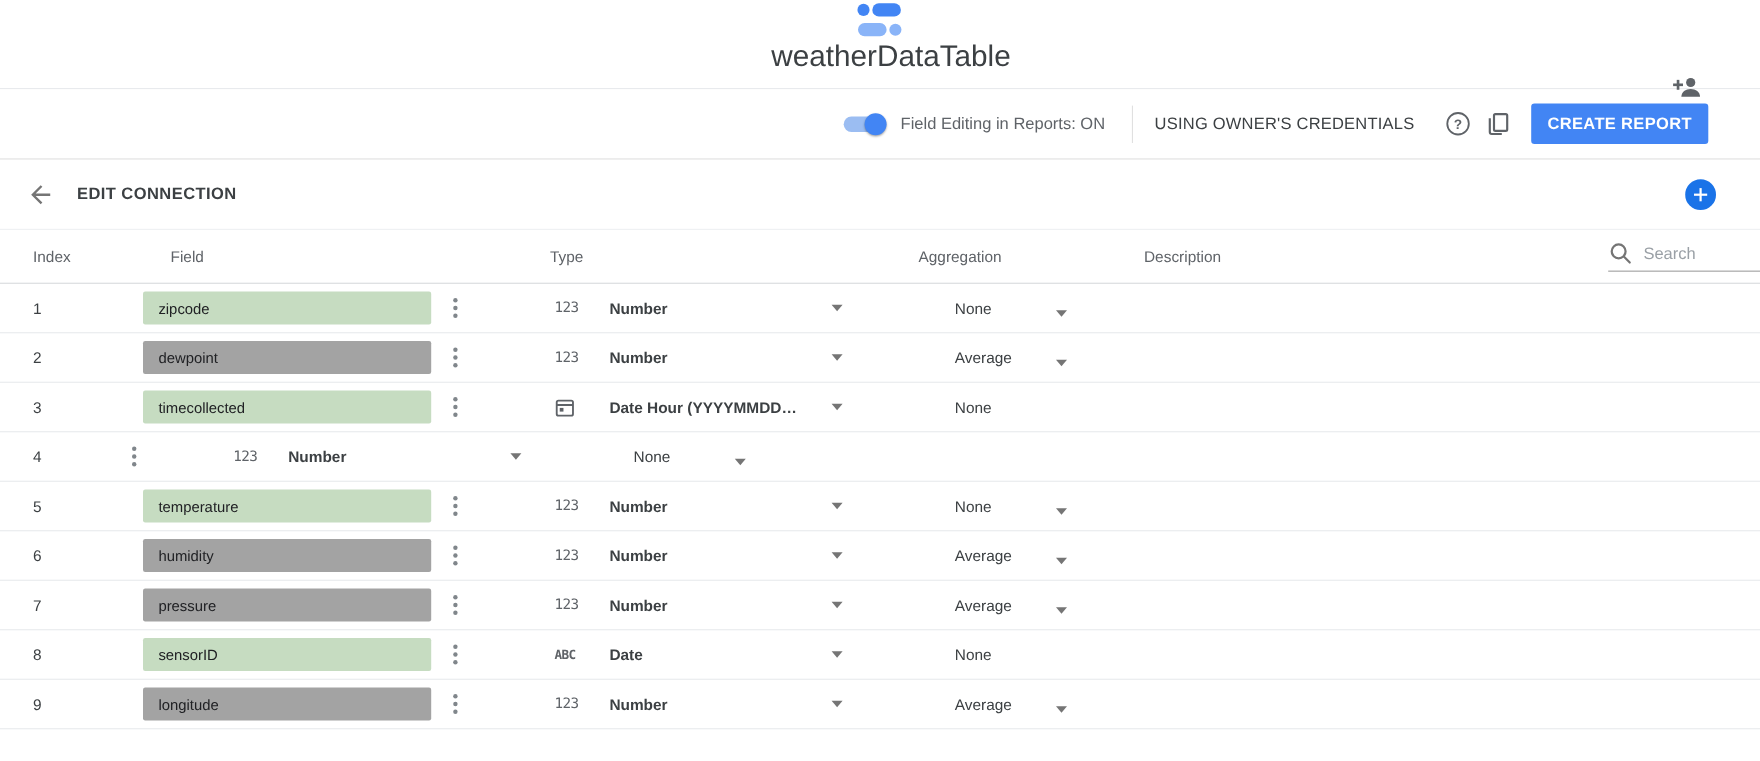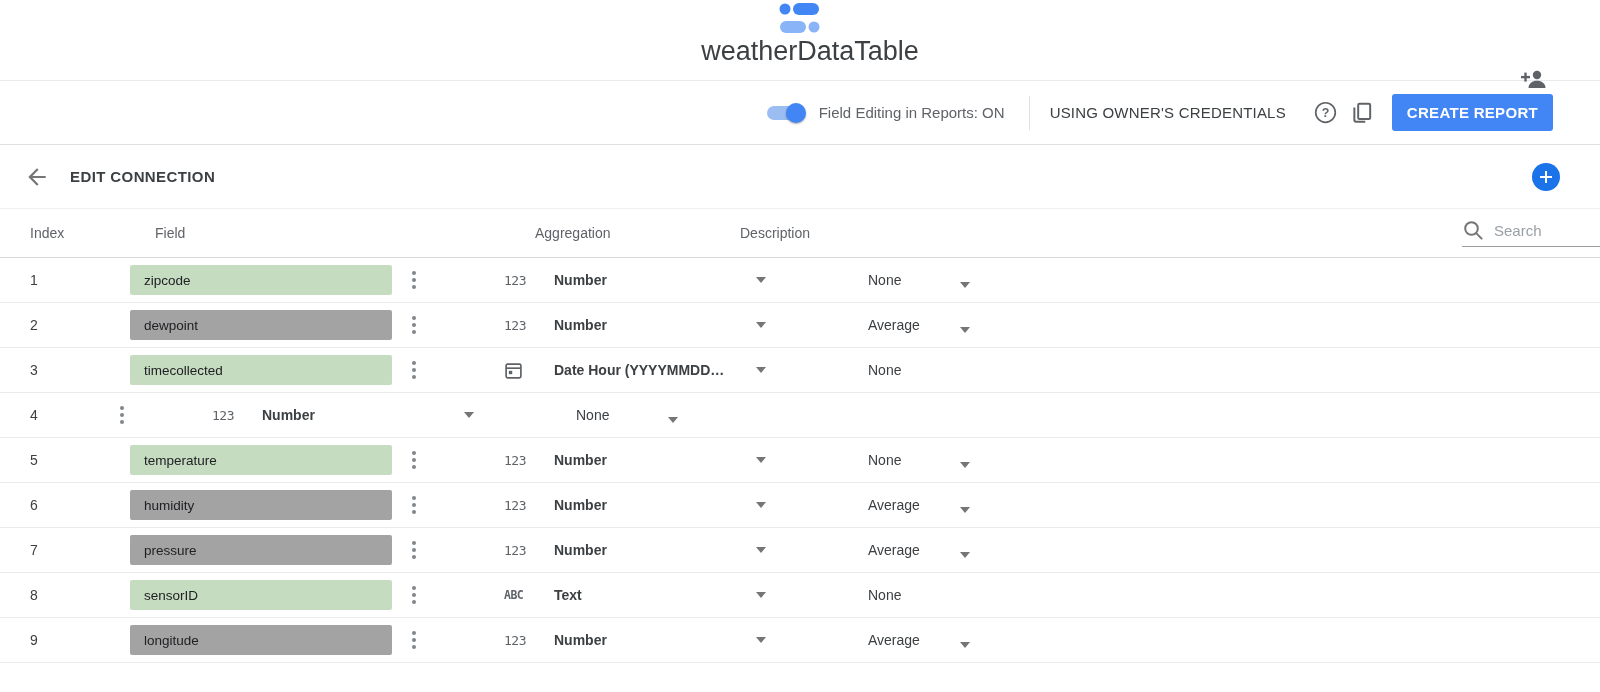--- a/index.html
+++ b/index.html
@@ -135,20 +135,23 @@
       <rect x="1" y="6" width="12" height="2" fill="#fff"></rect>
     </svg>
   </div>
 </div>
 
 <div>
   <div class="thead">
     <div class="col-index">Index</div>
     <div class="col-field"><span class="hlabel">Field</span></div>
     <div class="col-dots"></div>
+    <div class="col-type">
+        <span class="hlabel">Type</span>
+      </div>
     <div class="col-agg">
         <span class="hlabel">Aggregation</span>
       </div>
     <div class="col-desc">Description</div>
     <div class="search-box">
       <svg width="22" height="22" viewBox="0 0 22 22">
         <circle cx="9.5" cy="9.5" r="6.3" fill="none" stroke="#757575" stroke-width="2"></circle>
         <line x1="14.4" y1="14.4" x2="19.6" y2="19.6" stroke="#757575" stroke-width="2" stroke-linecap="round"></line>
       </svg>
       <input placeholder="Search" style="">
@@ -365,21 +368,21 @@
             <i></i>
             <i></i>
           </div>
     </div>
     <div class="col-type">
       <span class="type-icon-box">
 
         <span class="glyph-icon glyph-abc" style="display: inline-flex;">ABC</span>
 
       </span>
-      <span class="type-label">Text</span>
+      <span class="type-label">Date</span>
       <span class="dd-arrow"></span>
     </div>
     <div class="col-agg">
       <span class="agg-label">None</span>
       <span class="dd-arrow" style="visibility: hidden;"></span>
     </div>
     <div class="col-desc"></div>
   </div>
       <div class="trow">
     <div class="col-index">9</div>

